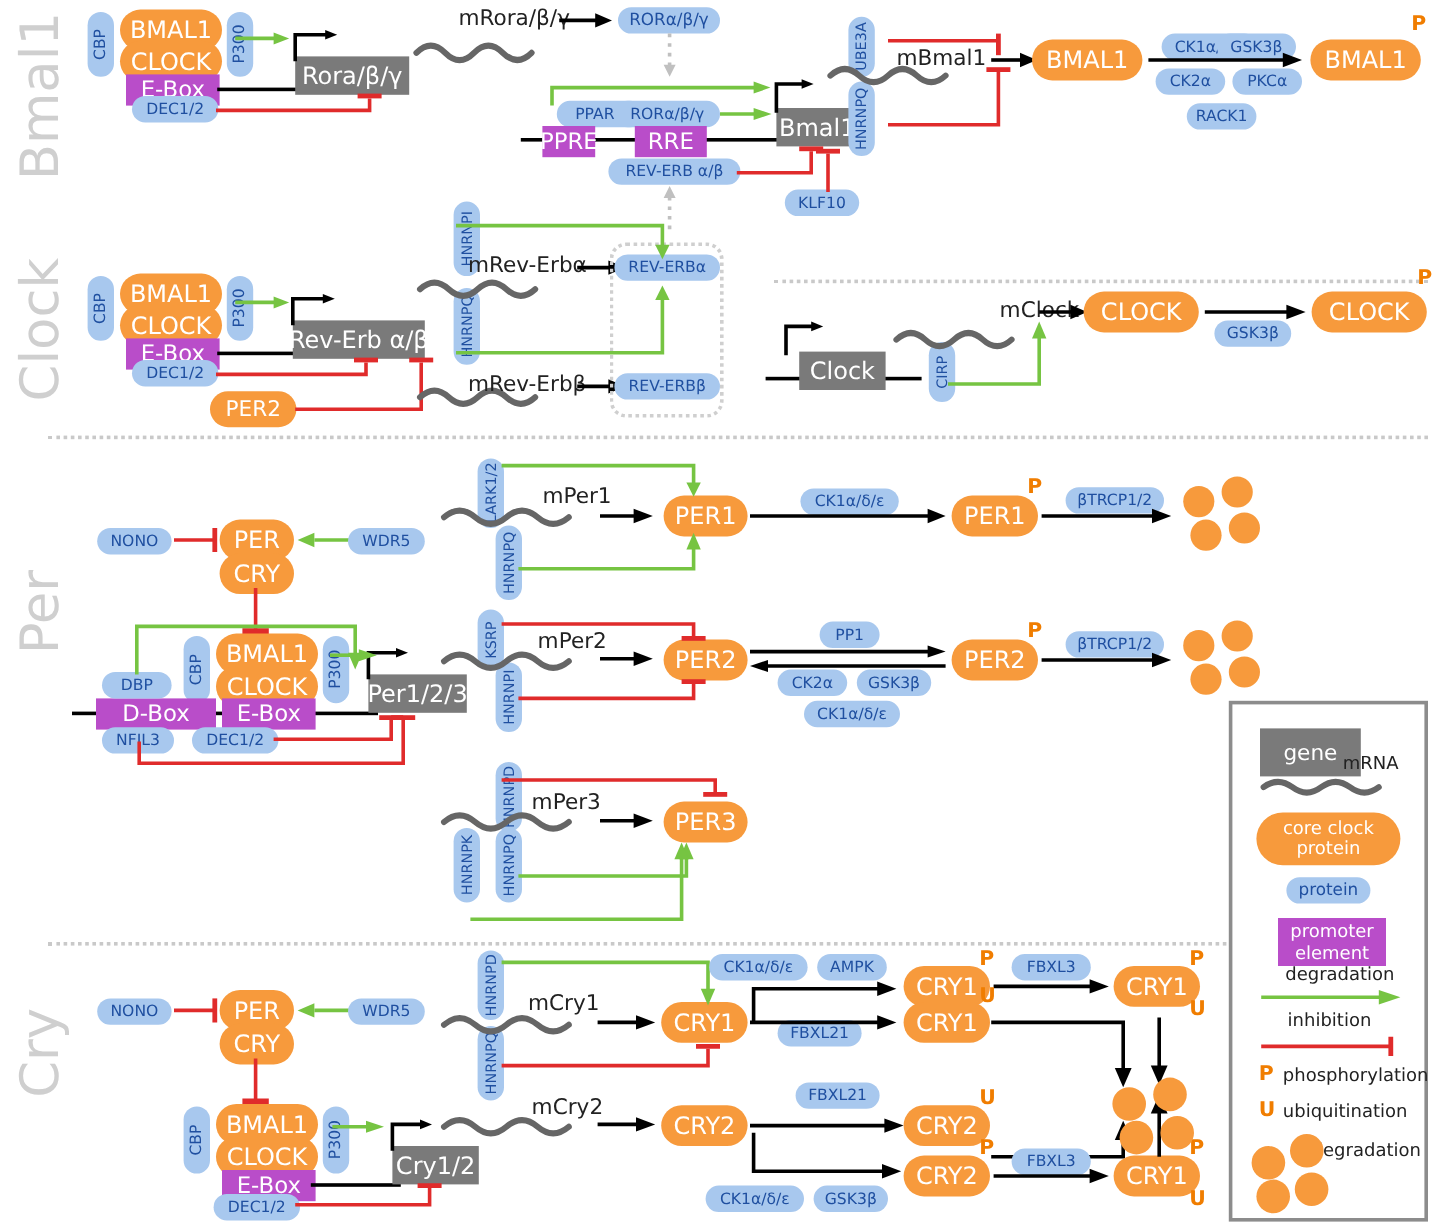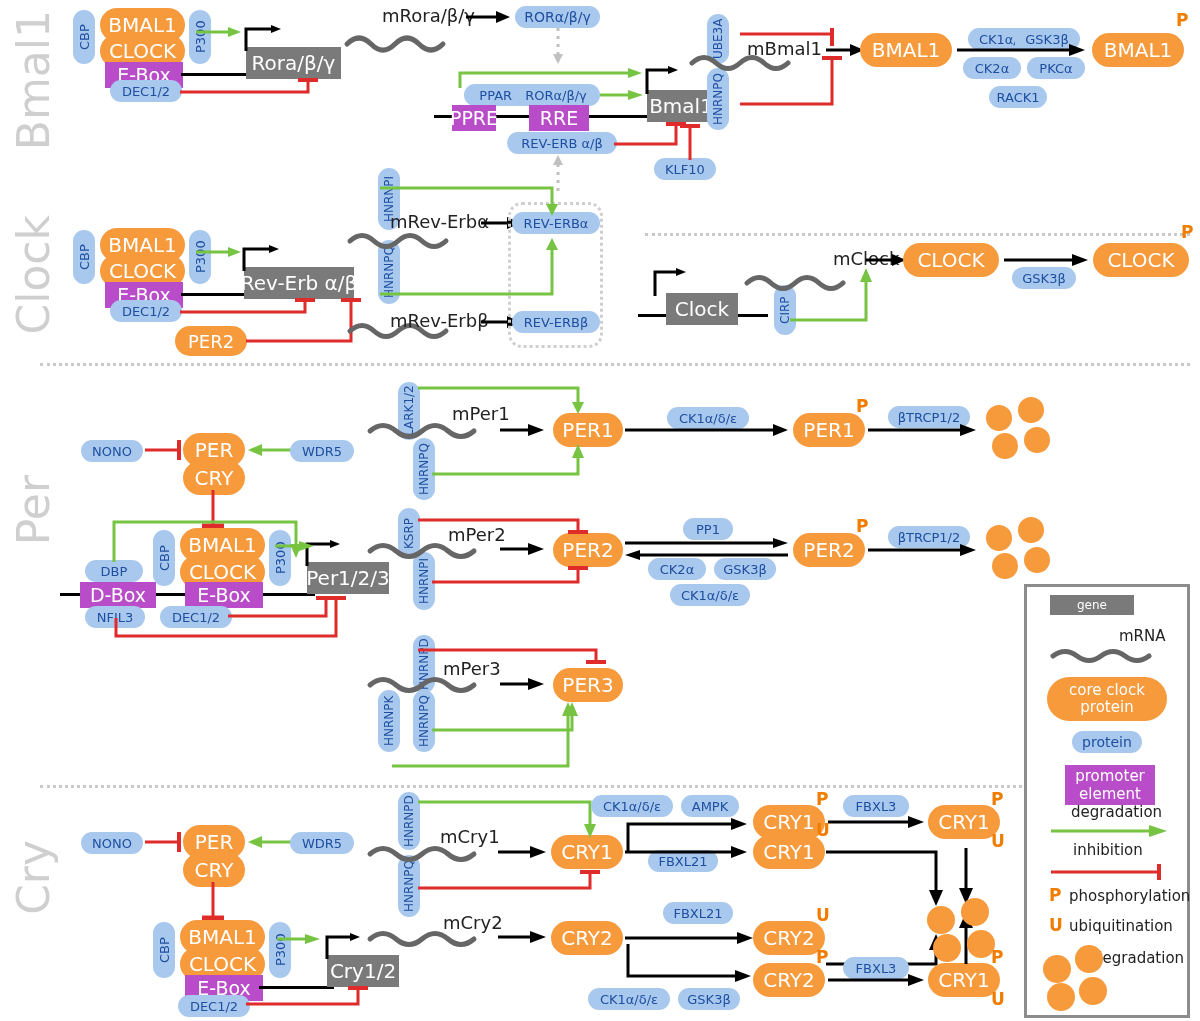--- a/index.html
+++ b/index.html
@@ -316,21 +316,21 @@
   <div class="abs prot" style="left:290px;top:440px;width:64px;">WDR5</div>
   <svg class="abs" style="left:198px;top:490px;" width="32" height="42">
     <line x1="15" y1="0" x2="15" y2="34" stroke="#e02b2b" stroke-width="3"></line>
     <line x1="4" y1="36" x2="26" y2="36" stroke="#e02b2b" stroke-width="5"></line>
   </svg>
   <div class="abs prot vert" style="left:153px;top:530px;height:56px;">CBP</div>
   <div class="abs core" style="left:180px;top:528px;width:85px;">BMAL1</div>
   <div class="abs core" style="left:180px;top:555px;width:85px;">CLOCK</div>
   <div class="abs prot vert" style="left:269px;top:530px;height:56px;">P300</div>
   <div class="abs hline" style="left:60px;top:593px;width:255px;"></div>
-  <div class="abs promo" style="left:80px;top:582px;width:76px;">D-Box</div>
+  <div class="abs promo" style="left:80px;top:582px;width:100px;">D-Box</div>
   <div class="abs promo" style="left:185px;top:582px;width:78px;">E-Box</div>
   <div class="abs gene" style="left:307px;top:562px;width:82px;">Per1/2/3</div>
   <svg class="abs" style="left:304px;top:540px;" width="42" height="26">
     <path d="M3,26 L3,4 L28,4" stroke="#000" stroke-width="3" fill="none"></path>
     <path d="M26,0 L36,4 L26,8 Z" fill="#000"></path>
   </svg>
   <svg class="abs" style="left:275px;top:540px;" width="42" height="12">
     <line x1="0" y1="6" x2="26" y2="6" stroke="#76c442" stroke-width="3"></line>
     <path d="M24,1 L39,6 L24,11 Z" fill="#76c442"></path>
   </svg>
@@ -551,21 +551,21 @@
   </svg>
 
   <svg class="abs deg" style="left:925px;top:900px;" width="72" height="60">
     <circle cx="16" cy="20" r="14"></circle>
       <circle cx="50" cy="12" r="14"></circle>
       <circle cx="56" cy="44" r="14"></circle>
       <circle cx="22" cy="48" r="14"></circle>
   </svg>
 
   <div id="legend" class="abs" style="left:1024px;top:584px;width:166px;height:434px;">
-    <div class="abs gene" style="left:23px;top:8px;width:84px;font-size:12px;height:20px;">gene</div>
+    <div class="abs gene" style="left:23px;top:20px;width:84px;font-size:18px;height:40px;">gene</div>
     <div class="abs leg-txt" style="left:92px;top:40px;">mRNA</div>
     <svg class="abs" style="left:24px;top:60px;" width="118" height="18">
       <path d="M2,9 q12,-9 24,0 t24,0 t24,0 t24,0" stroke="#666" stroke-width="5" fill="none" stroke-linecap="round"></path>
     </svg>
     <div class="abs" style="left:20px;top:90px;width:120px;height:44px;background:#f79a3c;border-radius:999px;display:flex;flex-direction:column;align-items:center;justify-content:center;color:#fff;font-size:15px;line-height:17px;">
       <span>core clock</span>
       <span>protein</span>
     </div>
     <div class="abs prot" style="left:45px;top:144px;width:70px;font-size:14px;">protein</div>
     <div class="abs" style="left:38px;top:178px;width:90px;background:#b94dc9;color:#fff;font-size:15px;line-height:18px;text-align:center;padding:2px 0;">

